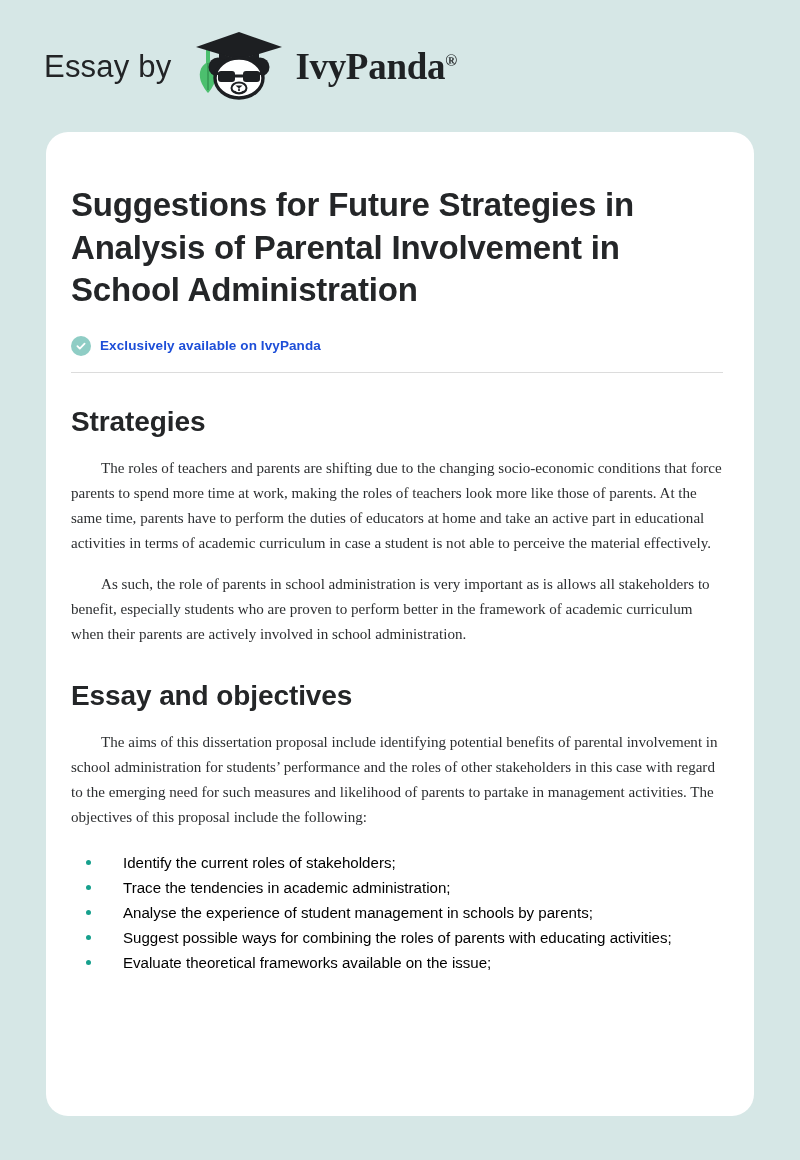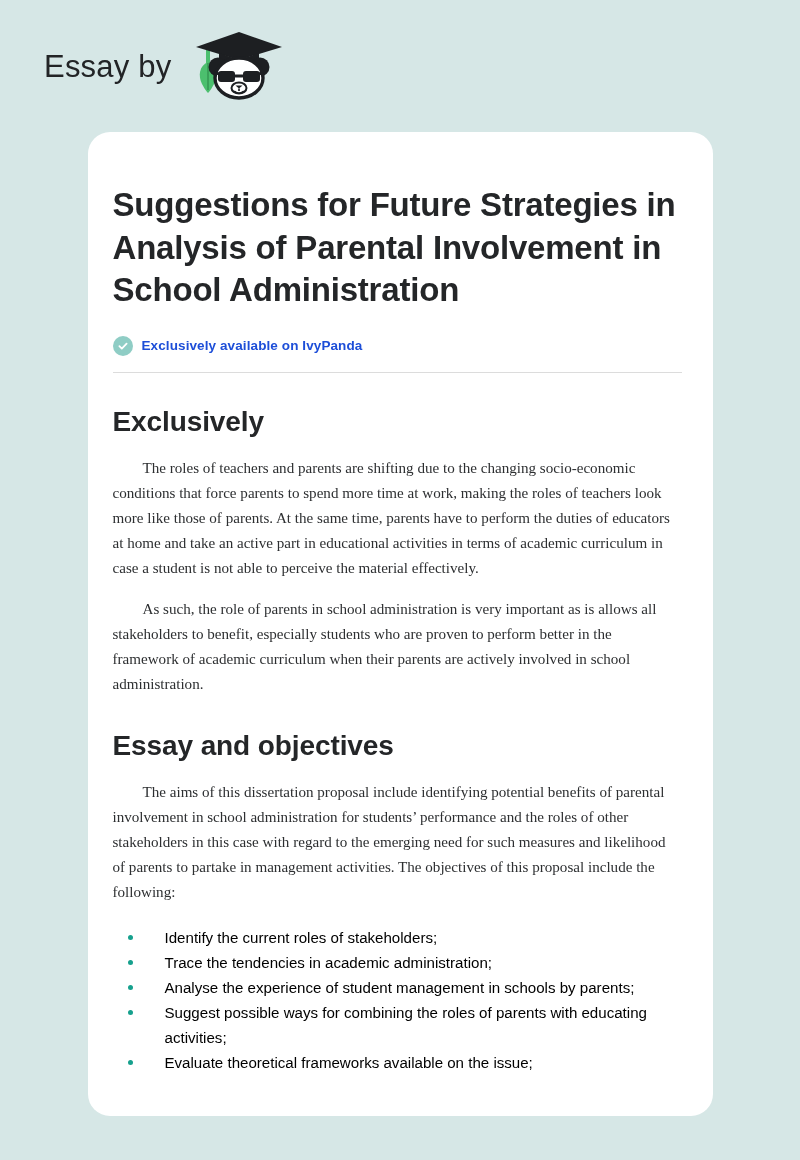--- a/index.html
+++ b/index.html
@@ -53,21 +53,21 @@
   }
   .brand-wordmark .reg {
     font-size: 16px;
     vertical-align: super;
     font-weight: 700;
   }
 
   
   .doc-card {
     position: relative;
-    width: 625px;
+    width: 708px;
     margin: 0 auto;
     background: #ffffff;
     border-radius: 22px;
     padding: 52px 0 40px 0;
     min-height: 984px;
   }
   .card-inner {
     padding: 0 31px 0 25px;
   }
 
@@ -190,40 +190,43 @@
           <rect x="29" y="46" width="5" height="3" rx="1.4"></rect>
           <rect x="74" y="46" width="5" height="3" rx="1.4"></rect>
         </g>
 
         <ellipse cx="54" cy="62" rx="7.5" ry="5.4" fill="#ffffff" stroke="#1d1f22" stroke-width="2"></ellipse>
         <path d="M50.5 59.5 L57.5 59.5 L54 62.5 Z" fill="#1d1f22"></path>
         <path d="M54 62.5 L54 65" stroke="#1d1f22" stroke-width="1.6" fill="none"></path>
         <path d="M49.5 65.5 Q54 69 58.5 65.5" stroke="#1d1f22" stroke-width="1.6" fill="none" stroke-linecap="round"></path>
       </svg>
     </span>
+    <span class="brand-wordmark">
+      <span>IvyPanda</span><span class="reg">®</span>
+    </span>
   </span>
 </header>
 
 <main class="doc-card">
   <div class="card-inner">
 
     <h1 class="doc-title">Suggestions for Future Strategies in Analysis of Parental Involvement in School Administration</h1>
 
     <div class="exclusive-row">
       <span class="check-badge">
         <svg width="12" height="12" viewBox="0 0 12 12" xmlns="http://www.w3.org/2000/svg" aria-hidden="true">
           <path d="M2.4 6.2 L4.8 8.6 L9.6 3.6" stroke="#ffffff" stroke-width="1.8" fill="none" stroke-linecap="round" stroke-linejoin="round"></path>
         </svg>
       </span>
       <span class="exclusive-text">Exclusively available on IvyPanda</span>
     </div>
 
     <hr class="divider">
 
-    <h2 class="section-heading">Exclusively</h2>
+    <h2 class="section-heading">Strategies</h2>
     <p class="body-par">The roles of teachers and parents are shifting due to the changing socio-economic conditions that force parents to spend more time at work, making the roles of teachers look more like those of parents. At the same time, parents have to perform the duties of educators at home and take an active part in educational activities in terms of academic curriculum in case a student is not able to perceive the material effectively.</p>
     <p class="body-par">As such, the role of parents in school administration is very important as is allows all stakeholders to benefit, especially students who are proven to perform better in the framework of academic curriculum when their parents are actively involved in school administration.</p>
 
     <h2 class="section-heading">Essay and objectives</h2>
     <p class="body-par">The aims of this dissertation proposal include identifying potential benefits of parental involvement in school administration for students’ performance and the roles of other stakeholders in this case with regard to the emerging need for such measures and likelihood of parents to partake in management activities. The objectives of this proposal include the following:</p>
 
     <ul class="obj-list">
       <li>Identify the current roles of stakeholders;</li>
       <li>Trace the tendencies in academic administration;</li>
       <li>Analyse the experience of student management in schools by parents;</li>

